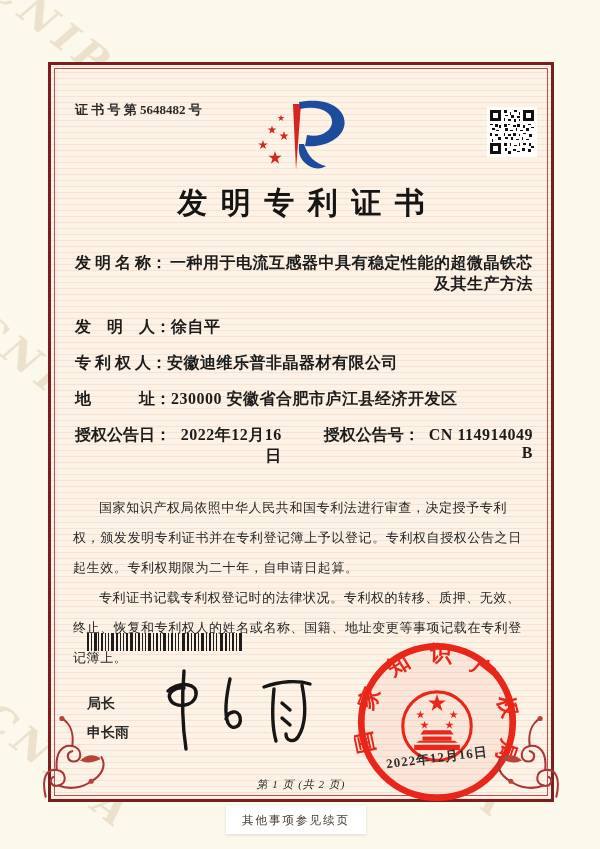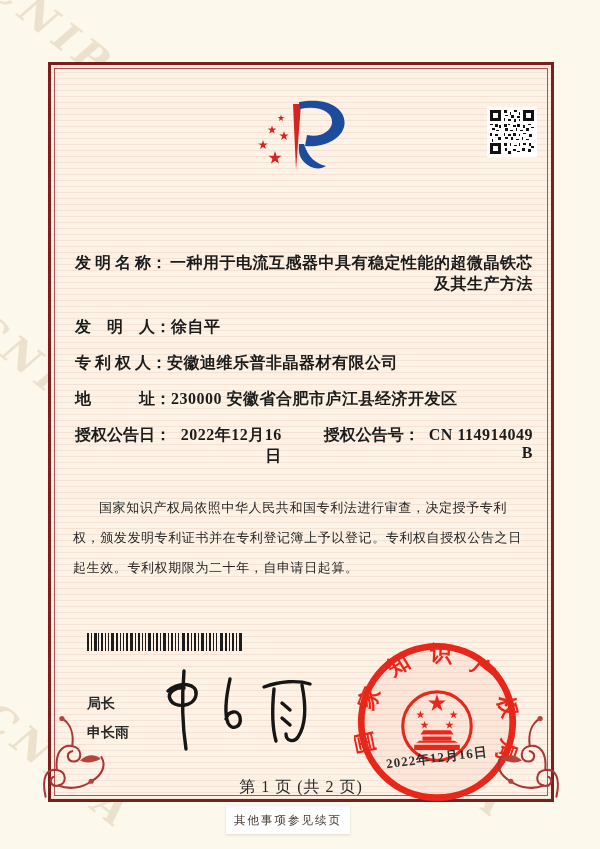--- a/index.html
+++ b/index.html
@@ -50,26 +50,26 @@
   .director{position:absolute;left:36px;top:624px;font-family:"Liberation Sans","DejaVu Sans",sans-serif;
     font-size:14px;font-weight:bold;color:#2b2b2b;line-height:29px;}
   .signature{position:absolute;left:95px;top:596px;width:180px;height:95px;}
   .seal{position:absolute;left:303px;top:574px;width:166px;height:166px;}
   .seal svg{width:100%;height:100%;}
   .seal-date{
     position:absolute;left:303px;top:684px;width:166px;text-align:center;
     font-size:13px;font-weight:bold;color:#2e2e2e;transform:rotate(-7deg);
     letter-spacing:1px;white-space:nowrap;
   }
-  .page-num{position:absolute;left:0;top:712px;width:100%;text-align:center;font-size:16px;color:#2a2a2a;letter-spacing:1px;}
+  .page-num{position:absolute;left:0;top:712px;width:100%;text-align:center;font-size:11px;color:#2a2a2a;letter-spacing:1px;font-style:italic;}
   .corner{position:absolute;width:86px;height:118px;}
   .corner.bl{left:-14px;bottom:-12px;}
   .corner.br{right:-14px;bottom:-12px;transform:scaleX(-1);}
   .tab{
-    position:absolute;left:226px;top:806px;width:124px;height:28px;
+    position:absolute;left:226px;top:806px;width:140px;height:28px;
     background:#ffffff;box-shadow:0 1px 3px rgba(0,0,0,0.12);
     display:flex;align-items:center;justify-content:center;
     font-size:11.5px;color:#4a4038;letter-spacing:2px;
   }
 </style>
 </head>
 <body>
 
 <svg width="0" height="0" style="position:absolute" aria-hidden="true">
   <defs>
@@ -90,20 +90,21 @@
 <span class="wm" style="left:-25px;top:12px">CNIPA</span>
 <span class="wm" style="left:272px;top:122px">CNIPA</span>
 <span class="wm" style="left:300px;top:272px">CNIPA</span>
 <span class="wm" style="left:-42px;top:352px">CNIPA</span>
 <span class="wm" style="left:118px;top:500px">CNIPA</span>
 <span class="wm" style="left:-32px;top:742px">CNIPA</span>
 <span class="wm" style="left:345px;top:732px">CNIPA</span>
 
 <div class="frame">
 
+  <div class="cert-no">证 书 号 第 5648482 号</div>
 
   <div class="logo">
     <svg viewBox="0 0 110 82" width="110" height="82">
       <g fill="#d6251f">
         <use href="#star" transform="translate(33,21) scale(3.6)"></use>
         <use href="#star" transform="translate(24,33) scale(4.6)"></use>
         <use href="#star" transform="translate(36,39) scale(5)"></use>
         <use href="#star" transform="translate(15,48) scale(5)"></use>
         <use href="#star" transform="translate(27,61) scale(7)"></use>
       </g>
@@ -123,20 +124,21 @@
         <rect x="2" y="24" width="3" height="3" fill="#fff"></rect>
         <path d="M9,0h2v2h-2z M13,1h1v2h-1z M16,0h2v1h-2z M19,1h1v2h-1z M10,3h2v1h-2z M14,3h2v2h-2z M18,4h2v1h-2z M9,5h1v2h-1z M12,6h2v1h-2z M16,6h1v2h-1z M19,6h1v1h-1z
                  M0,9h2v1h-2z M3,9h2v2h-2z M6,10h1v2h-1z M1,12h2v1h-2z M4,13h2v1h-2z M0,15h1v2h-1z M3,16h2v1h-2z M5,18h2v2h-2z M1,19h1v2h-1z
                  M9,9h2v2h-2z M12,9h1v1h-1z M15,10h2v1h-2z M18,9h2v2h-2z M22,10h1v2h-1z M25,9h2v1h-2z M27,11h2v1h-2z M10,12h2v2h-2z M13,13h2v1h-2z M17,12h1v2h-1z M20,13h2v1h-2z M24,12h2v2h-2z
                  M9,15h1v2h-1z M12,16h2v1h-2z M15,15h2v2h-2z M19,16h1v1h-1z M22,15h2v1h-2z M26,16h2v2h-2z M10,18h2v1h-2z M14,18h1v2h-1z M17,19h2v1h-2z M21,18h1v2h-1z M24,19h2v1h-2z
                  M9,22h2v2h-2z M13,22h1v2h-1z M16,23h2v1h-2z M19,22h1v2h-1z M22,22h2v1h-2z M26,22h1v2h-1z M10,25h1v2h-1z M12,27h2v2h-2z M15,26h2v1h-2z M18,27h2v1h-2z M21,25h2v2h-2z M25,26h2v2h-2z M27,24h2v1h-2z"></path>
       </g>
     </svg>
   </div>
 
+  <div class="title">发明专利证书</div>
 
   <div class="fields">
     <div class="field-row r0">
       <span class="f-label">发 明 名 称：</span>
       <span class="f-value">一种用于电流互感器中具有稳定性能的超微晶铁芯及其生产方法</span>
     </div>
     <div class="field-row rn">
       <span class="f-label">发　明　人：</span>
       <span class="f-value">徐自平</span>
     </div>
@@ -155,20 +157,21 @@
       </span>
       <span class="grant-pair">
         <span class="f-label">授权公告号：</span>
         <span class="f-value">CN 114914049 B</span>
       </span>
     </div>
   </div>
 
   <div class="paras">
     <p>国家知识产权局依照中华人民共和国专利法进行审查，决定授予专利权，颁发发明专利证书并在专利登记簿上予以登记。专利权自授权公告之日起生效。专利权期限为二十年，自申请日起算。</p>
+    <p>专利证书记载专利权登记时的法律状况。专利权的转移、质押、无效、终止、恢复和专利权人的姓名或名称、国籍、地址变更等事项记载在专利登记簿上。</p>
   </div>
 
   <div class="barcode">
     <svg viewBox="0 0 156 18" width="156" height="18" preserveAspectRatio="none">
       <g fill="#1c1c1c">
         <rect x="0" width="2" height="18"></rect>
           <rect x="4" width="1" height="18"></rect>
           <rect x="7" width="3" height="18"></rect>
         <rect x="11" width="1" height="18"></rect>
           <rect x="14" width="2" height="18"></rect>

